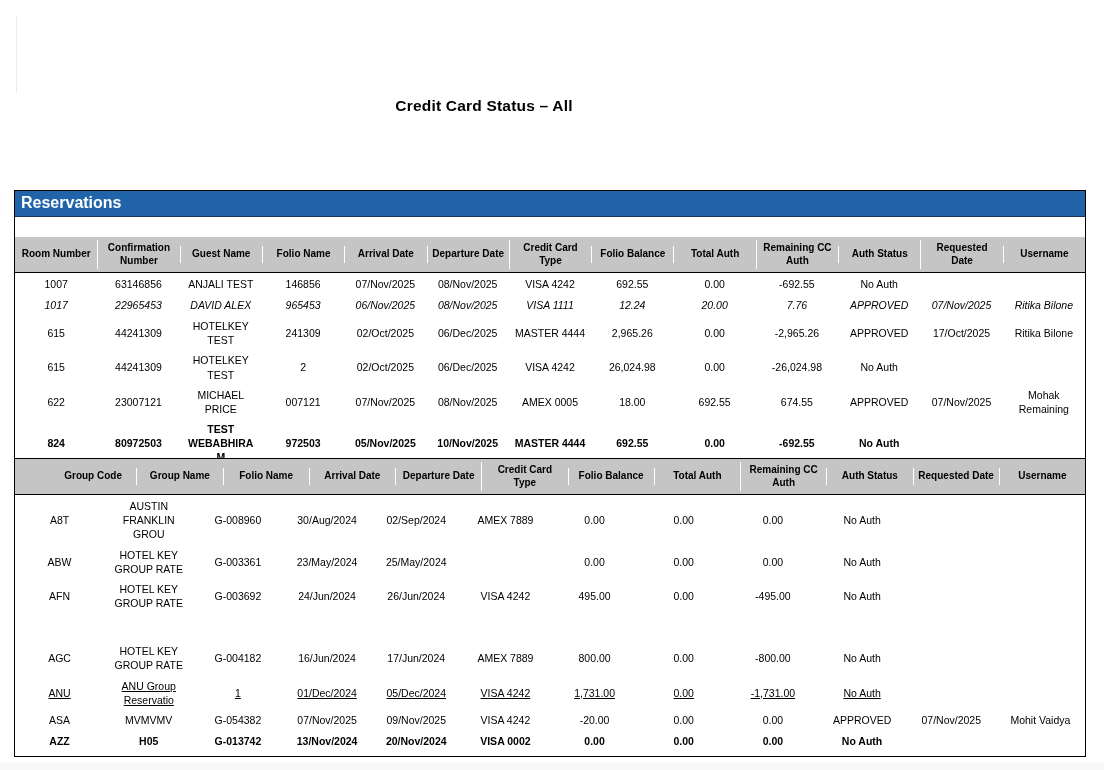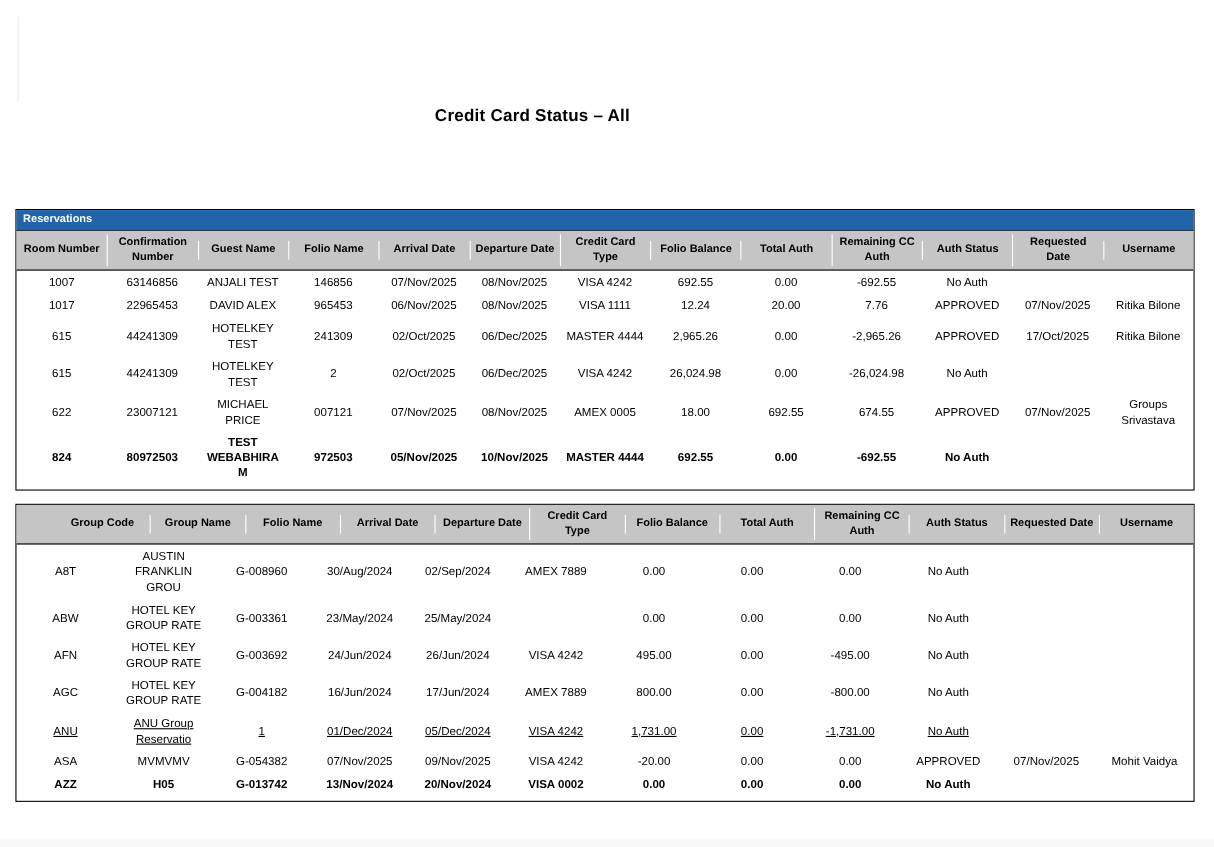--- a/index.html
+++ b/index.html
@@ -14,21 +14,21 @@
     position:absolute;top:97px;left:0;width:968px;
     text-align:center;font-weight:bold;font-size:15.5px;letter-spacing:0.2px;
   }
   .report-table{
     position:absolute;left:14px;width:1070px;
     border:1px solid #000;background:#fff;
   }
   .tbl-reservations{top:190px;}
   .tbl-groups{top:458px;}
   .section-bar{
-    background:#2164a9;color:#fff;font-weight:bold;font-size:10px;
+    background:#2164a9;color:#fff;font-weight:bold;font-size:16px;
     padding:3px 6px 4px 6px;border-bottom:1px solid #17385c;
   }
   .hdr-row{
     display:grid;background:#c5c5c5;border-bottom:1px solid #000;
     min-height:35px;align-items:center;
   }
   .hdr-cell{
     text-align:center;font-weight:bold;font-size:10px;line-height:1.25;
     padding:2px 4px;overflow-wrap:break-word;
   }
@@ -47,21 +47,21 @@
 </style>
 </head>
 <body>
 
 <div class="page-edge-line"></div>
 
 <div class="report-title">Credit Card Status – All</div>
 
 <div class="report-table tbl-reservations">
   <div class="section-bar">Reservations</div>
-  <div class="hdr-row" style="grid-template-columns: repeat(13, 1fr);">
+  <div class="hdr-row" style="grid-template-columns: repeat(13, 1fr); margin-top: 20px;">
       <div class="hdr-cell">Room Number</div>
       <div class="hdr-cell">Confirmation Number</div>
       <div class="hdr-cell">Guest Name</div>
       <div class="hdr-cell">Folio Name</div>
       <div class="hdr-cell">Arrival Date</div>
       <div class="hdr-cell">Departure Date</div>
       <div class="hdr-cell">Credit Card Type</div>
       <div class="hdr-cell">Folio Balance</div>
       <div class="hdr-cell">Total Auth</div>
       <div class="hdr-cell">Remaining CC Auth</div>
@@ -78,21 +78,21 @@
         <div class="body-cell">07/Nov/2025</div>
         <div class="body-cell">08/Nov/2025</div>
         <div class="body-cell">VISA 4242</div>
         <div class="body-cell">692.55</div>
         <div class="body-cell">0.00</div>
         <div class="body-cell">-692.55</div>
         <div class="body-cell">No Auth</div>
         <div class="body-cell"></div>
         <div class="body-cell"></div>
       </div>
-      <div class="body-row" style="grid-template-columns: repeat(13, 1fr);">
+      <div class="body-row" style="grid-template-columns: repeat(13, 1fr); font-style: italic;">
         <div class="body-cell">1017</div>
         <div class="body-cell">22965453</div>
         <div class="body-cell">DAVID ALEX</div>
         <div class="body-cell">965453</div>
         <div class="body-cell">06/Nov/2025</div>
         <div class="body-cell">08/Nov/2025</div>
         <div class="body-cell">VISA 1111</div>
         <div class="body-cell">12.24</div>
         <div class="body-cell">20.00</div>
         <div class="body-cell">7.76</div>
@@ -136,21 +136,21 @@
         <div class="body-cell">MICHAEL PRICE</div>
         <div class="body-cell">007121</div>
         <div class="body-cell">07/Nov/2025</div>
         <div class="body-cell">08/Nov/2025</div>
         <div class="body-cell">AMEX 0005</div>
         <div class="body-cell">18.00</div>
         <div class="body-cell">692.55</div>
         <div class="body-cell">674.55</div>
         <div class="body-cell">APPROVED</div>
         <div class="body-cell">07/Nov/2025</div>
-        <div class="body-cell">Groups Srivastava</div>
+        <div class="body-cell">Mohak Remaining</div>
       </div>
       <div class="body-row" style="grid-template-columns: repeat(13, 1fr); font-weight: bold;">
         <div class="body-cell">824</div>
         <div class="body-cell">80972503</div>
         <div class="body-cell">TEST WEBABHIRAM</div>
         <div class="body-cell">972503</div>
         <div class="body-cell">05/Nov/2025</div>
         <div class="body-cell">10/Nov/2025</div>
         <div class="body-cell">MASTER 4444</div>
         <div class="body-cell">692.55</div>
@@ -214,21 +214,21 @@
         <div class="body-cell">24/Jun/2024</div>
         <div class="body-cell">26/Jun/2024</div>
         <div class="body-cell">VISA 4242</div>
         <div class="body-cell">495.00</div>
         <div class="body-cell">0.00</div>
         <div class="body-cell">-495.00</div>
         <div class="body-cell">No Auth</div>
         <div class="body-cell"></div>
         <div class="body-cell"></div>
       </div>
-      <div class="body-row" style="grid-template-columns: repeat(12, 1fr);">
+      <div class="body-row" style="grid-template-columns: repeat(12, 1fr); margin-top: 28px;">
         <div class="body-cell">AGC</div>
         <div class="body-cell">HOTEL KEY GROUP RATE</div>
         <div class="body-cell">G-004182</div>
         <div class="body-cell">16/Jun/2024</div>
         <div class="body-cell">17/Jun/2024</div>
         <div class="body-cell">AMEX 7889</div>
         <div class="body-cell">800.00</div>
         <div class="body-cell">0.00</div>
         <div class="body-cell">-800.00</div>
         <div class="body-cell">No Auth</div>

